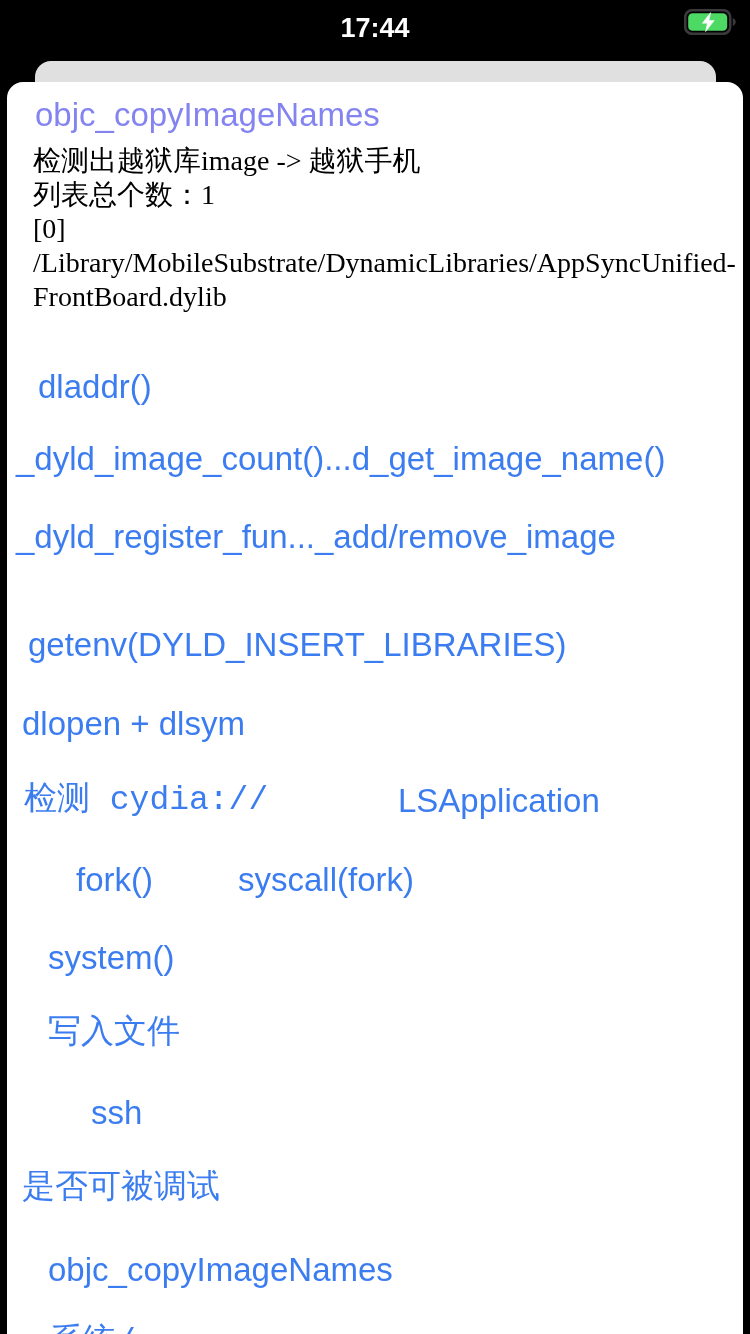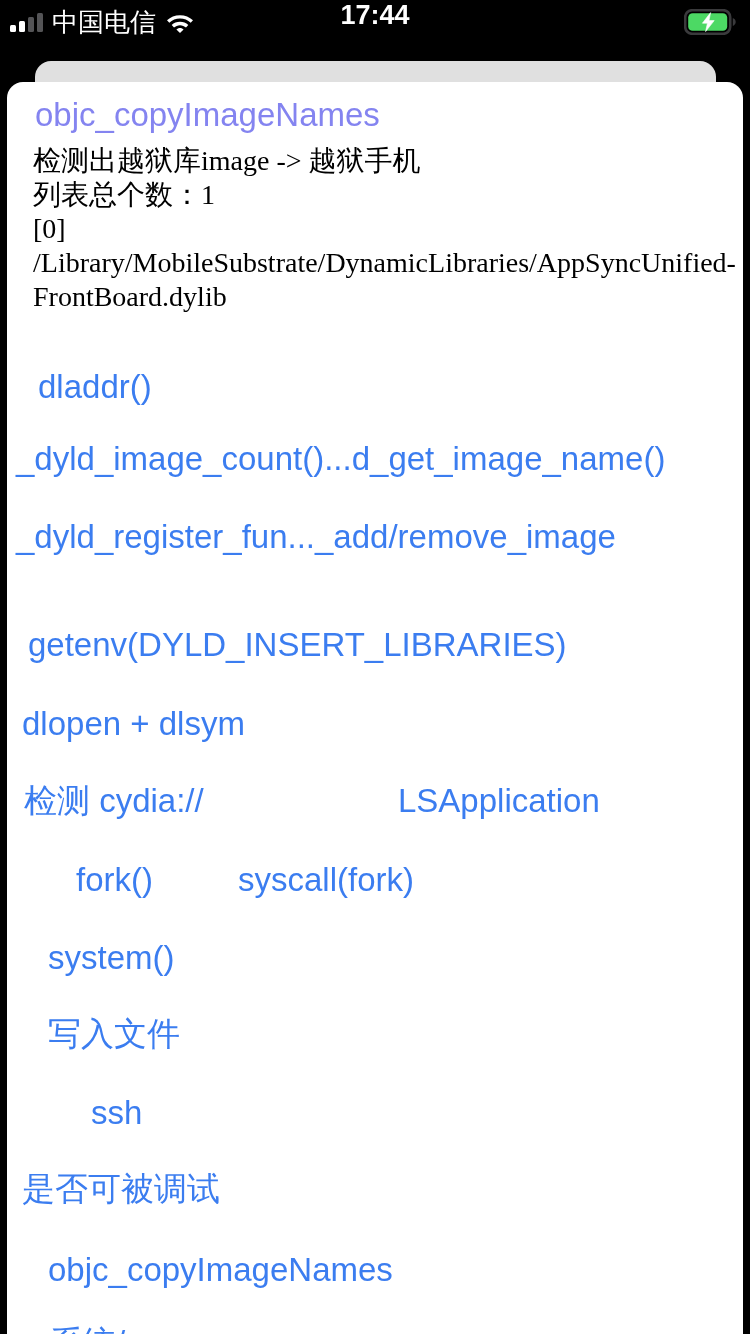--- a/index.html
+++ b/index.html
@@ -40,21 +40,21 @@
     height: 44px;
     display: flex;
     align-items: center;
     gap: 9px;
   }
   .sb-center {
     position: absolute;
     left: 0; top: 0;
     width: 750px; height: 44px;
     display: flex;
-    align-items: flex-start;
+    align-items: flex-end;
     justify-content: center;
   }
   .sb-right {
     position: absolute;
     right: 14px; top: 0;
     height: 44px;
     display: flex;
     align-items: center;
   }
   #signal-bars {
@@ -152,21 +152,21 @@
     line-height: 46px;
     font-family: "Liberation Sans", sans-serif;
     white-space: nowrap;
     background: transparent;
     border: 0;
     padding: 0;
     cursor: pointer;
     text-align: left;
   }
   .btn.cn {
-    font-family: Liberation Sans, sans-serif;
+    font-family: Liberation Mono, monospace;
   }
 </style>
 </head>
 <body>
 
 <div id="screen">
 
   <div id="card-behind"></div>
 
   <div id="card-front">
@@ -220,34 +220,20 @@
         <div class="row" style="top: 1165px;">
           <button class="btn" style="left: 41px;">objc_copyImageNames</button>
         </div>
         <div class="row" style="top: 1238px;">
           <button class="btn cn" style="left: 43px;">系统/</button>
         </div>
       </div>
   </div>
 
   <div id="status-bar">
-    <div class="sb-left">
-      <span id="signal-bars">
-        <i class="b1"></i>
-          <i class="b2"></i>
-          <i class="b3"></i>
-          <i class="b4"></i>
-      </span>
-      <span id="carrier-name">中国电信</span>
-      <svg id="wifi-icon" width="30" height="22" viewBox="0 0 30 22">
-        <path d="M15 4.2c5.0 0 9.6 1.9 13.0 5.0l-2.3 2.6C22.8 9.1 19.1 7.6 15 7.6S7.2 9.1 4.3 11.8L2 9.2C5.4 6.1 10 4.2 15 4.2z" fill="#ffffff"></path>
-        <path d="M15 10.8c3.2 0 6.1 1.2 8.3 3.2l-2.3 2.6c-1.6-1.5-3.7-2.4-6.0-2.4s-4.4.9-6.0 2.4l-2.3-2.6c2.2-2.0 5.1-3.2 8.3-3.2z" fill="#ffffff"></path>
-        <path d="M15 17.0c1.4 0 2.7.6 3.6 1.5L15 22.0l-3.6-3.5c.9-.9 2.2-1.5 3.6-1.5z" fill="#ffffff"></path>
-      </svg>
-    </div>
 
     <div class="sb-center">
       <span id="clock">17:44</span>
     </div>
 
     <div class="sb-right">
       <svg id="battery-icon" width="52" height="26" viewBox="0 0 52 26">
         <rect x="1.2" y="1.2" width="45" height="23.6" rx="7" ry="7" fill="none" stroke="#3a3a3c" stroke-width="2.6"></rect>
         <rect x="4.2" y="4.2" width="39" height="17.6" rx="4.4" ry="4.4" fill="#4cd964"></rect>
         <path d="M48.8 9.0c1.9.8 2.9 2.2 2.9 4.0s-1.0 3.2-2.9 4.0z" fill="#3a3a3c"></path>

